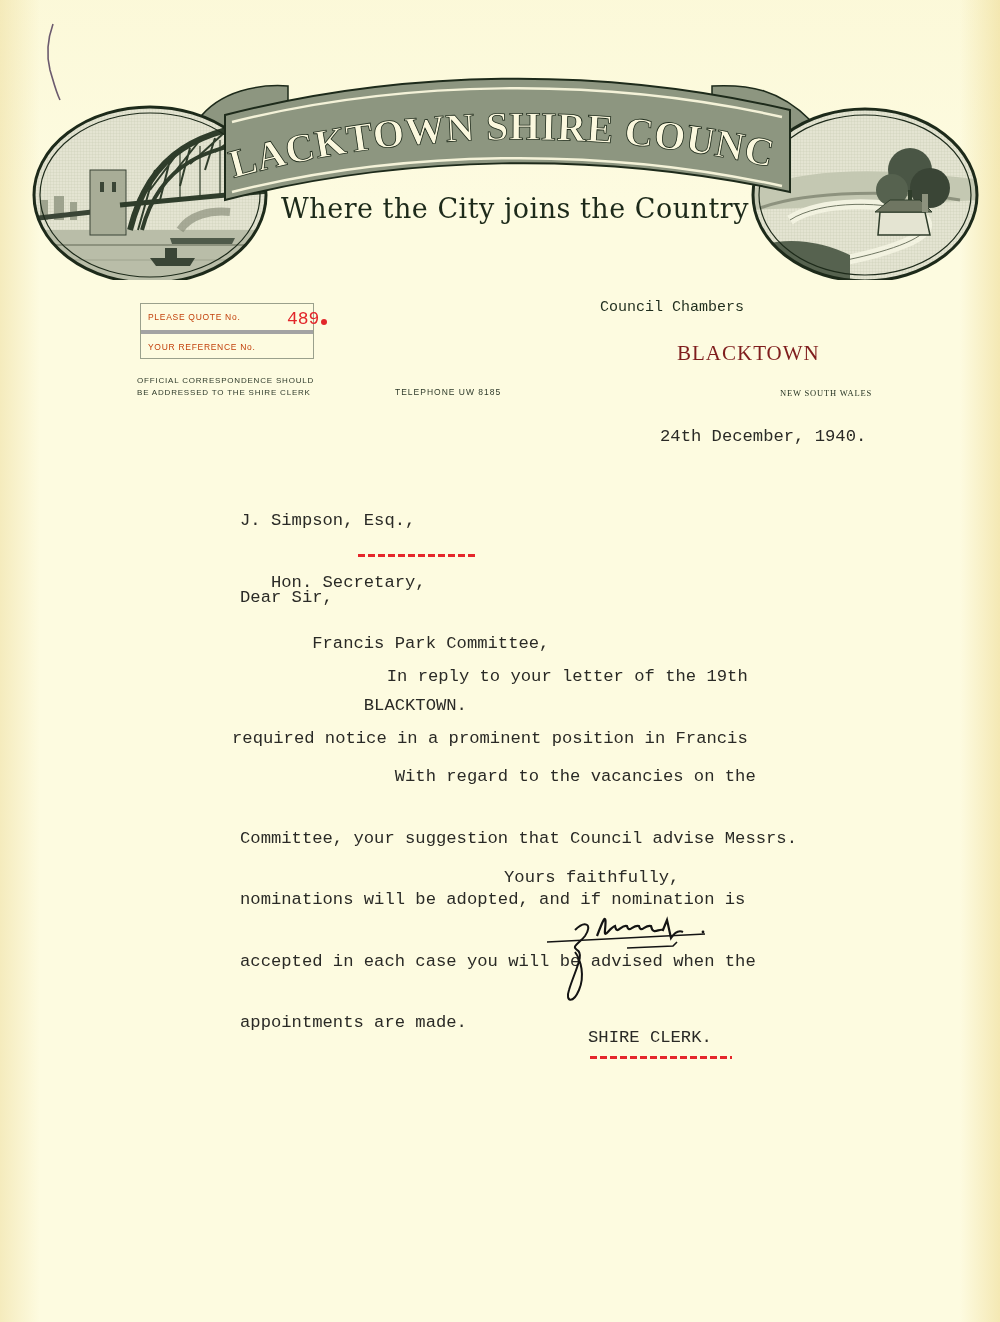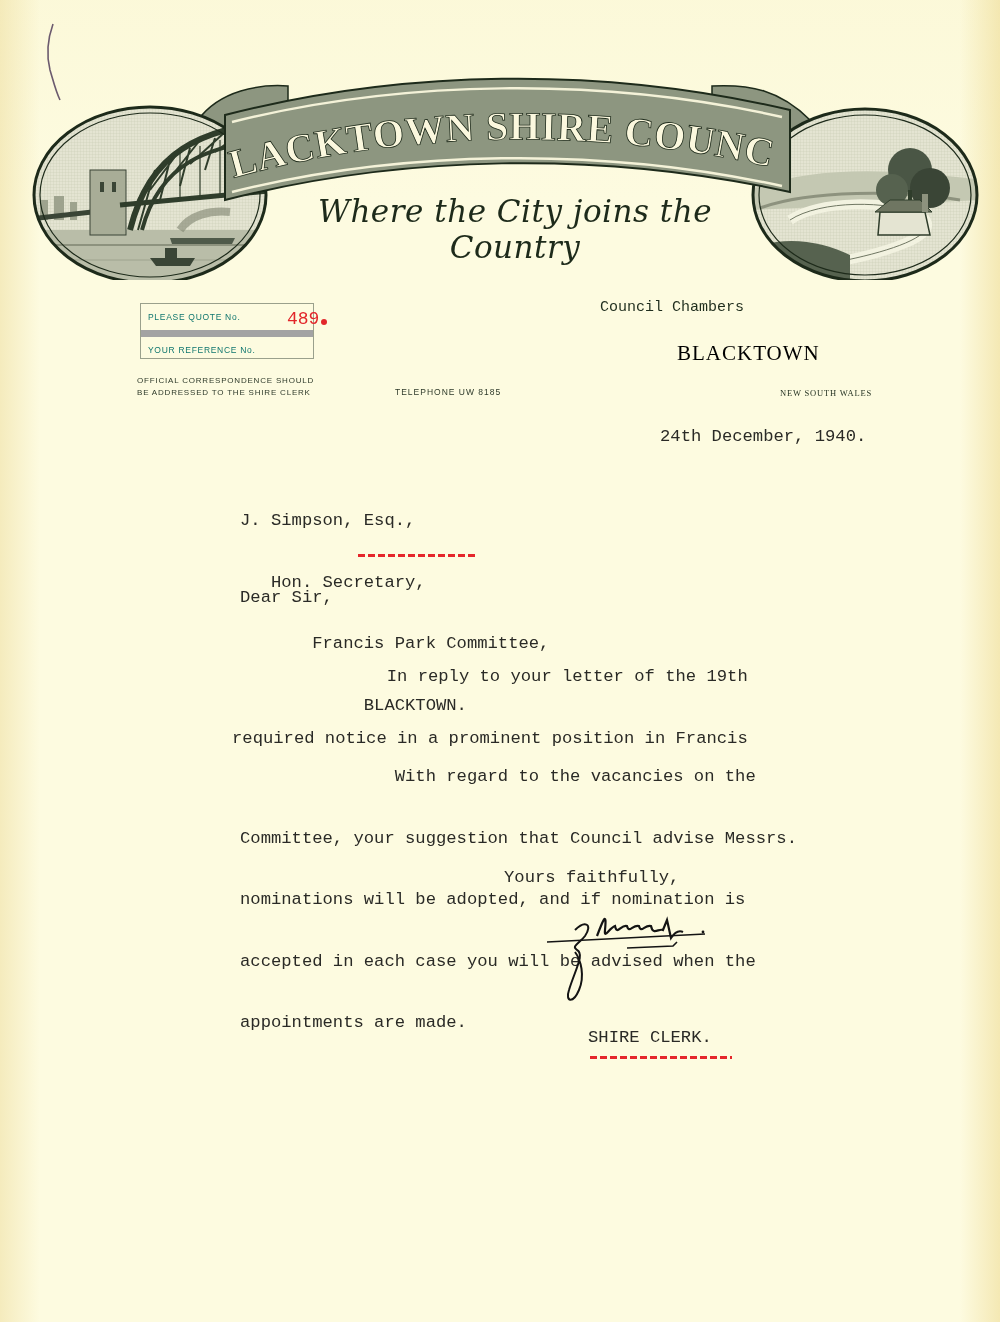--- a/index.html
+++ b/index.html
@@ -12,47 +12,47 @@
     font-family: "Liberation Mono", "DejaVu Sans Mono", monospace;
     color: #2a2a26;
   }
   .abs { position: absolute; }
   .pencil-mark { left: 40px; top: 18px; }
 
   
   .masthead { left: 20px; top: 40px; width: 960px; height: 240px; }
   .tagline {
     position: absolute; left: 255px; top: 195px; width: 480px; text-align: center;
-    font-family: "DejaVu Serif", serif; font-style: italic; font-size: 31px;
+    font-family: "DejaVu Serif", serif; font-size: 27px;
     color: #1d2a1a; letter-spacing: 0.5px;
   }
 
   
   .ref-box {
     left: 140px; top: 303px; width: 172px; height: 54px;
     border: 1px solid #9aa08c;
-    font-family: "Liberation Sans", sans-serif; color: #0f766e;
+    font-family: "Liberation Sans", sans-serif; color: #c2410c;
   }
   .ref-row { height: 26px; display: flex; align-items: center; padding-left: 7px; font-size: 8.5px; letter-spacing: 0.7px; }
-  .ref-row + .ref-row { border-top: 7px solid #a3a3a3; }
+  .ref-row + .ref-row { border-top: 4px solid #a3a3a3; }
   .ref-quote-num {
     position: absolute; left: 153px; top: 306px;
     font-family: "Liberation Mono", monospace; font-size: 18px; color: #e2262a; margin-left: 36px;
   }
   .ref-dot { position: absolute; left: 321px; top: 319px; width: 6px; height: 6px; border-radius: 50%; background: #e2262a; }
   .official-note {
     left: 137px; top: 375px; font-family: "Liberation Sans", sans-serif;
     font-size: 8px; letter-spacing: 0.8px; line-height: 12px; color: #2e3a2a; text-transform: uppercase;
   }
   .telephone {
     left: 395px; top: 387px; font-family: "Liberation Sans", sans-serif;
     font-size: 8.5px; letter-spacing: 1px; color: #2e3a2a; text-transform: uppercase;
   }
   .chambers { left: 600px; top: 299px; font-family: Liberation Mono, monospace; font-size: 15px; color: #1f2d1d; }
-  .town { left: 677px; top: 341px; font-family: "Liberation Serif", serif; font-size: 21px; letter-spacing: 1px; color: #000000; }
+  .town { left: 677px; top: 341px; font-family: "Liberation Serif", serif; font-size: 21px; letter-spacing: 1px; color: #7f1d1d; }
   .state { left: 780px; top: 388px; font-family: "Liberation Serif", serif; font-size: 8.5px; letter-spacing: 0.8px; color: #1f2d1d; }
 
   
   .tw { font-family: "Liberation Mono", "DejaVu Sans Mono", monospace; font-size: 17.2px; color: #2a2a26; white-space: pre; line-height: 20.5px; }
   .date { left: 660px; top: 427px; }
   .addr { left: 240px; top: 470px; }
   .red-dash {
     position: absolute; height: 3px;
     background: repeating-linear-gradient(90deg, #e5262b 0 7px, transparent 7px 10px);
   }

